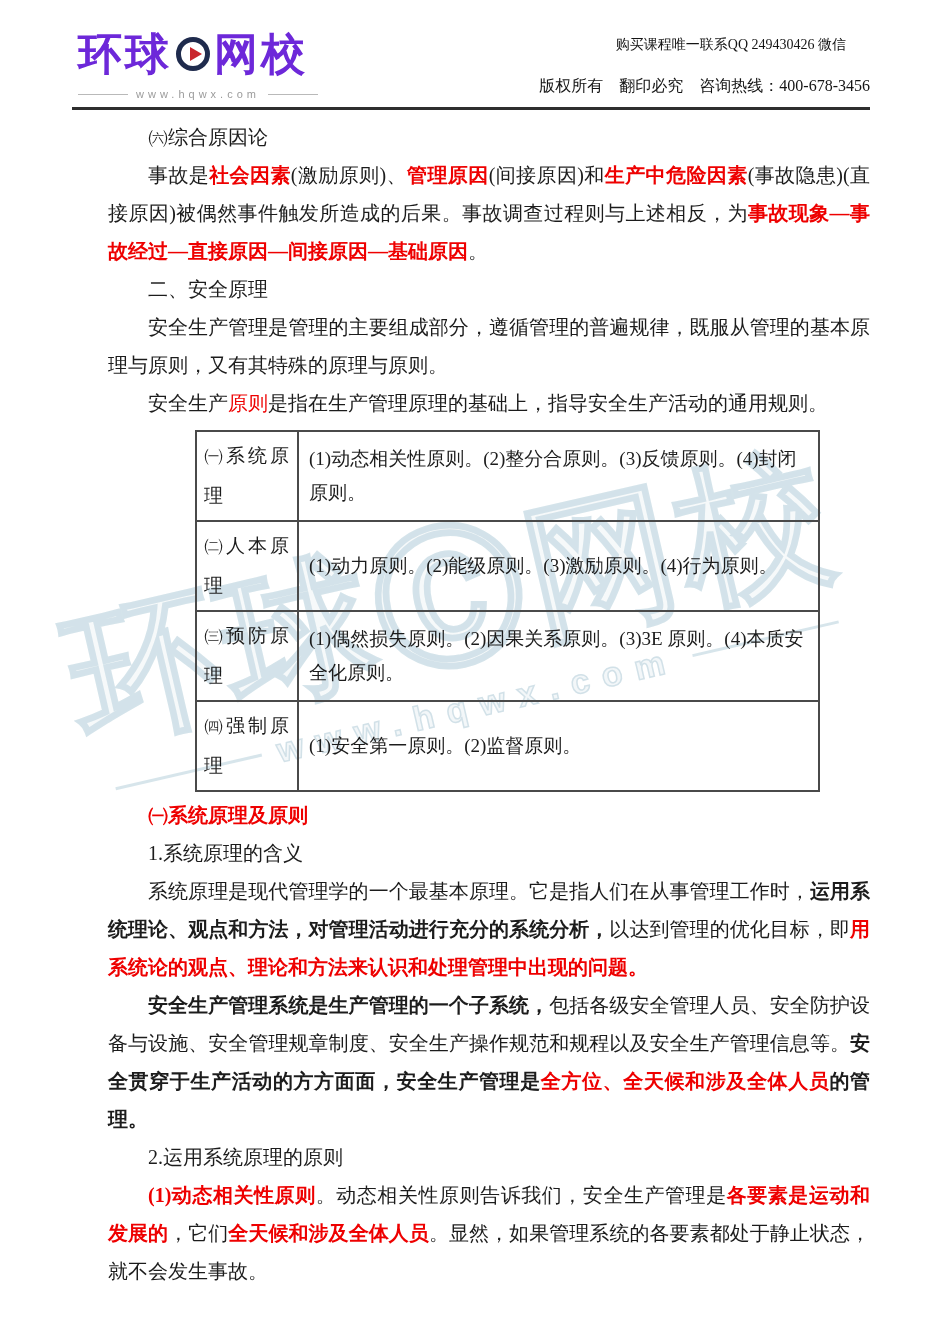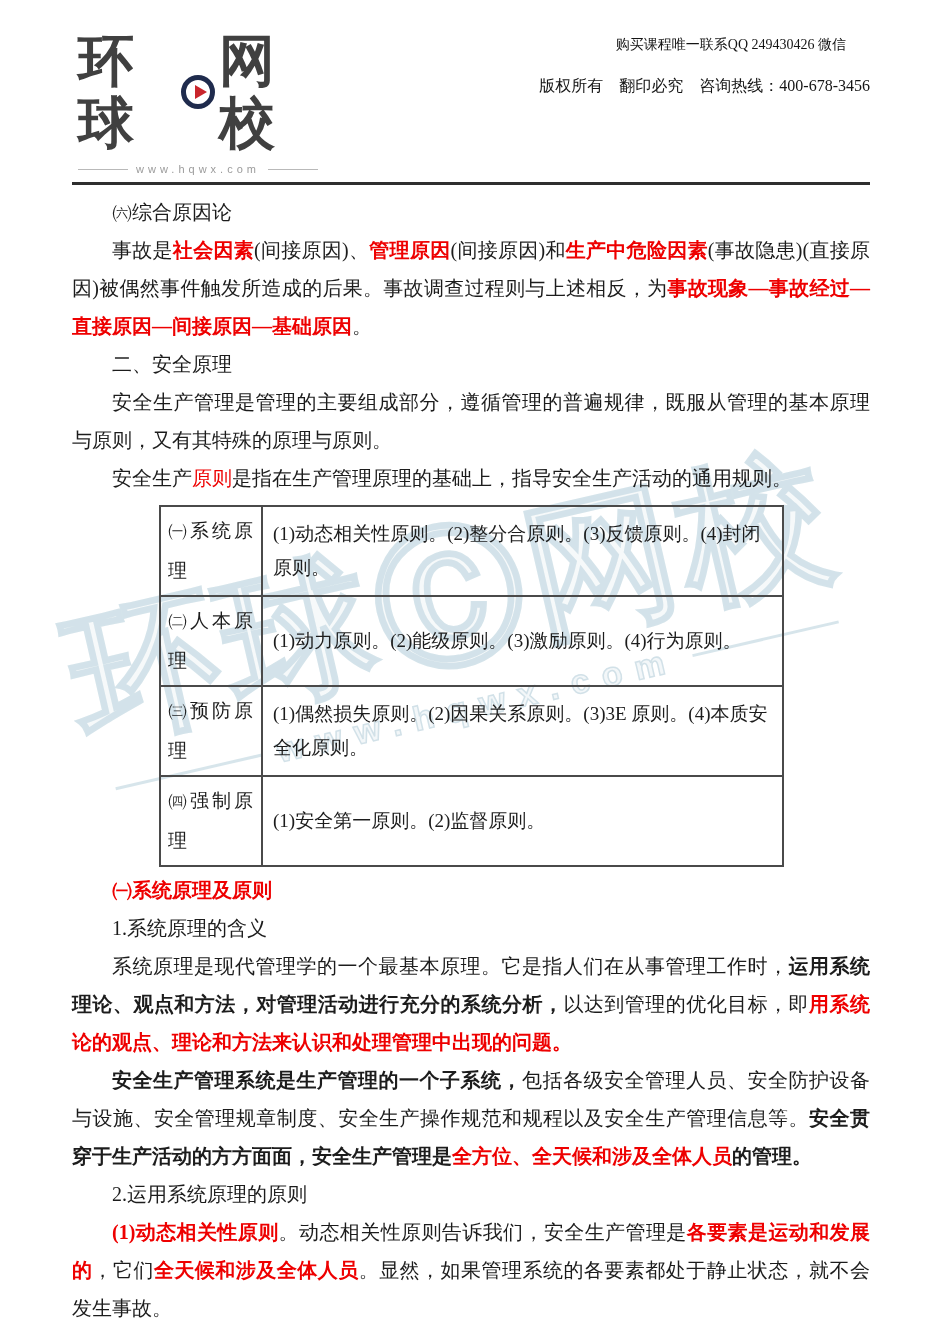--- a/index.html
+++ b/index.html
@@ -27,37 +27,37 @@
     font-size:34px; font-weight:bold; letter-spacing:13px;
     color:rgba(214,228,234,0.30);
     -webkit-text-stroke:1.5px rgba(205,222,230,0.9);
     white-space:nowrap;
   }
 
   
   .content-layer { position:relative; z-index:1; }
   .header { display:flex; justify-content:space-between; align-items:flex-start; padding:30px 80px 0 78px; }
   .logo { width:240px; }
-  .logo-main { display:flex; align-items:center; gap:4px; color:#404040;
-    font-family:"Liberation Sans", sans-serif; font-weight:bold; font-size:56px; letter-spacing:3px; line-height:1.1; }
+  .logo-main { display:flex; align-items:center; gap:4px; color:#6d28d9;
+    font-family:"Liberation Sans", sans-serif; font-weight:bold; font-size:44px; letter-spacing:3px; line-height:1.1; }
   .play-circle { position:relative; display:inline-block; width:34px; height:34px;
     border:5px solid #1f2b4d; border-radius:50%; flex:0 0 auto; }
   .play-tri { position:absolute; left:9px; top:5px; width:0; height:0;
     border-left:12px solid #c9252c; border-top:7px solid transparent; border-bottom:7px solid transparent; }
   .logo-site { display:flex; align-items:center; gap:8px; margin-top:10px; }
   .site-line { flex:1; height:1px; background:#b9b9b9; }
   .site-text { font-family:"Liberation Sans", sans-serif; font-size:11px; letter-spacing:4px; color:#9b9b9b; white-space:nowrap; }
 
   .header-right { text-align:right; padding-top:6px; }
   .contact-line { font-size:14px; margin-bottom:22px; padding-right:24px; color:#141414; }
   .copyright-line { font-size:16px; color:#141414; }
   .header-rule { border:none; border-top:3px solid #2e2e2e; margin:7px 80px 0 72px; }
 
   
-  .doc { padding:8px 80px 0 72px; font-size:20px; line-height:38px; }
+  .doc { padding:8px 80px 0 108px; font-size:20px; line-height:38px; }
   .para, .heading { text-align:justify; text-indent:40px; }
   .heading { text-align:left; }
   .run-n { color:#1c1c1c; font-weight:normal; }
   .run-b { color:#1c1c1c; font-weight:bold; }
   .run-r { color:#ee0000; font-weight:normal; }
   .run-rb { color:#ee0000; font-weight:bold; }
 
   
   table.principles { border-collapse:collapse; margin:8px 0 4px 87px; width:625px; background:transparent; }
   table.principles td { border:2px solid #4a4a4a; font-size:19px; color:#1c1c1c; height:74px; vertical-align:middle; }
@@ -97,21 +97,21 @@
       </div>
       <div class="header-right">
         <div class="contact-line">购买课程唯一联系QQ 249430426 微信</div>
         <div class="copyright-line">版权所有　翻印必究　咨询热线：400-678-3456</div>
       </div>
     </div>
     <hr class="header-rule">
 
     <div class="doc">
       <p class="heading"><span class="run-n">㈥综合原因论</span></p>
-      <p class="para"><span class="run-n">事故是</span><span class="run-rb">社会因素</span><span class="run-n">(间接原因)、</span><span class="run-rb">管理原因</span><span class="run-n">(间接原因)和</span><span class="run-rb">生产中危险因素</span><span class="run-n">(事故隐患)(直接原因)被偶然事件触发所造成的后果。事故调查过程则与上述相反，为</span><span class="run-rb">事故现象—事故经过—直接原因—间接原因—基础原因</span><span class="run-n">。</span></p>
+      <p class="para"><span class="run-n">事故是</span><span class="run-rb">社会因素</span><span class="run-n">(激励原则)、</span><span class="run-rb">管理原因</span><span class="run-n">(间接原因)和</span><span class="run-rb">生产中危险因素</span><span class="run-n">(事故隐患)(直接原因)被偶然事件触发所造成的后果。事故调查过程则与上述相反，为</span><span class="run-rb">事故现象—事故经过—直接原因—间接原因—基础原因</span><span class="run-n">。</span></p>
       <p class="heading"><span class="run-n">二、安全原理</span></p>
       <p class="para"><span class="run-n">安全生产管理是管理的主要组成部分，遵循管理的普遍规律，既服从管理的基本原理与原则，又有其特殊的原理与原则。</span></p>
       <p class="para"><span class="run-n">安全生产</span><span class="run-r">原则</span><span class="run-n">是指在生产管理原理的基础上，指导安全生产活动的通用规则。</span></p>
 
       <table class="principles">
         <tbody>
           <tr>
             <td class="t-head">㈠系统原理</td>
             <td class="t-body">(1)动态相关性原则。(2)整分合原则。(3)反馈原则。(4)封闭原则。</td>
           </tr>

